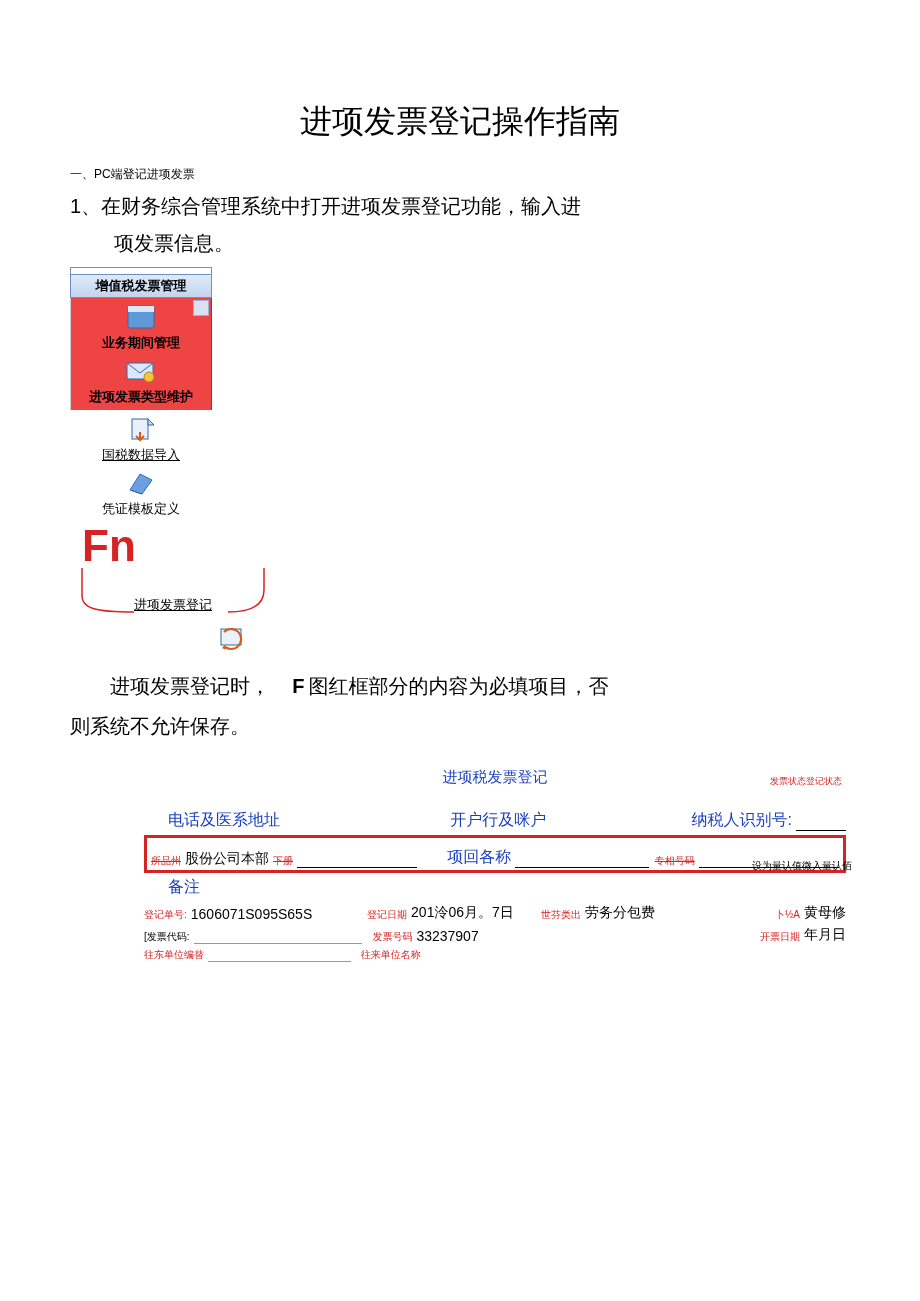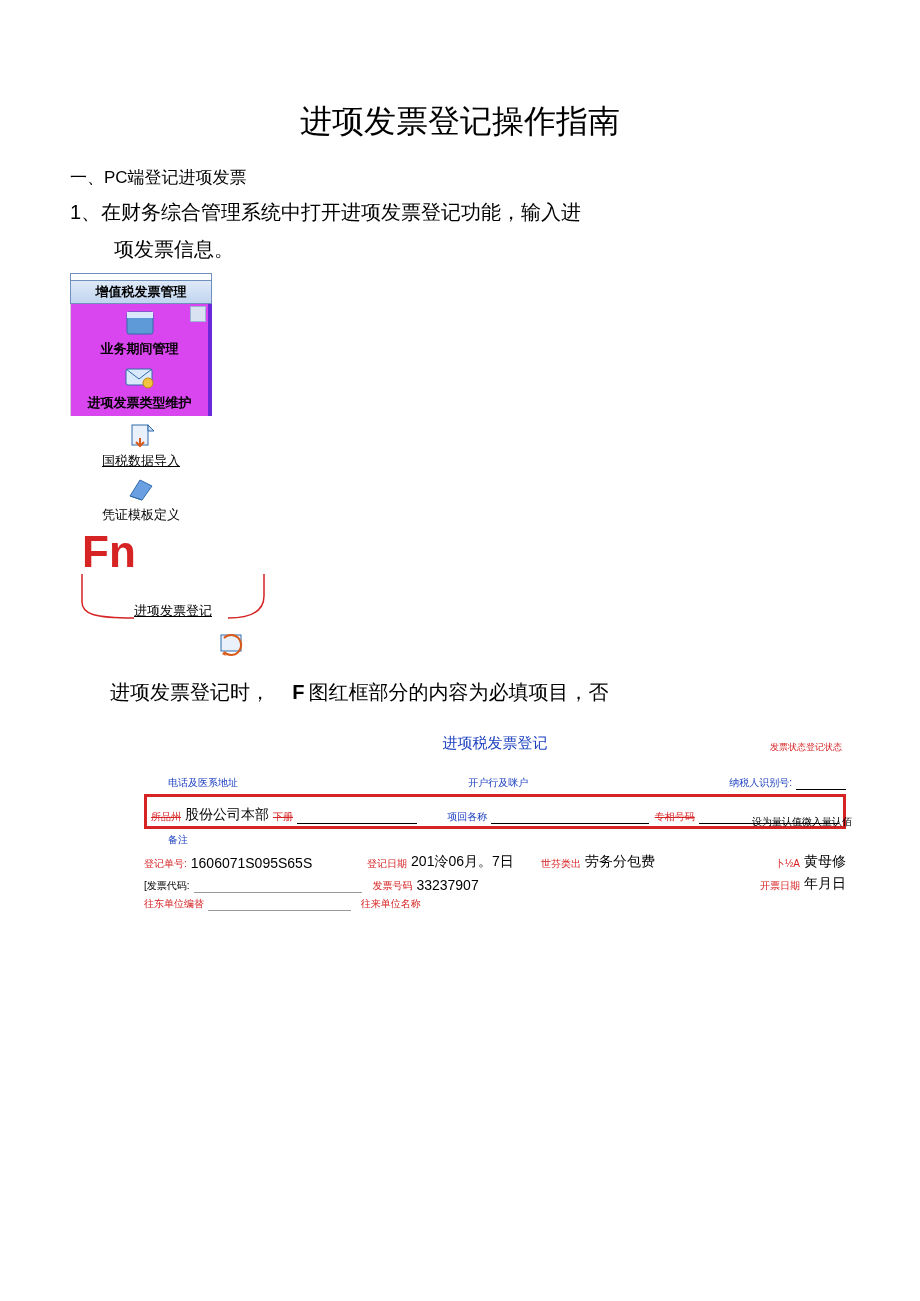--- a/index.html
+++ b/index.html
@@ -13,21 +13,21 @@
     padding: 100px 70px 40px 70px;
     width: 780px;
   }
   .title {
     text-align: center;
     font-size: 32px;
     font-weight: normal;
     margin-bottom: 22px;
   }
   .section-heading {
-    font-size: 17px;
+    font-size: 12px;
     margin: 8px 0 10px 0;
   }
   .step {
     font-size: 20px;
     margin: 8px 0 10px 0;
   }
   .step-cont {
     font-size: 20px;
     margin: 8px 0 10px 44px;
   }
@@ -46,22 +46,22 @@
     background: linear-gradient(#dfeaf8, #c1d5ef);
     border: 1px solid #6f8fbf;
     font-size: 13px;
     font-weight: bold;
     text-align: center;
     padding: 2px 0;
     color: #000;
   }
   .sb-body {
     border-left: 1px solid #cfcfcf;
-    border-right: 4px solid #6d28d9;
-    background: #d946ef;
+    border-right: 1px solid #6d28d9;
+    background: #ef4444;
     padding-bottom: 4px;
     position: relative;
   }
   .sb-scroll {
     position: absolute;
     right: 2px; top: 2px;
     width: 14px; height: 14px;
     background: #d8e2f0;
     border: 1px solid #9db4d4;
   }
@@ -158,21 +158,21 @@
     align-items: flex-end;
     padding: 0 4px 2px 4px;
     gap: 6px;
   }
   .fld {
     display: flex;
     align-items: flex-end;
     gap: 4px;
     flex: 1;
   }
-  .lbl-blue { color: #1a3fbf; font-size: 10px; white-space: nowrap; padding-left: 24px; }
+  .lbl-blue { color: #1a3fbf; font-size: 16px; white-space: nowrap; padding-left: 24px; }
   .lbl-red  { color: #d62324; font-size: 10px; white-space: nowrap; }
   .line {
     flex: 1;
     border-bottom: 1px solid #000;
     height: 10px;
     min-width: 30px;
   }
   .redbox {
     border: 3px solid #d62324;
     padding: 2px 4px;
@@ -261,20 +261,21 @@
   </div>
 
   <svg class="after-icon" viewBox="0 0 32 28">
     <rect x="5" y="5" width="20" height="16" fill="#eaf1fb" stroke="#2f6bab"></rect>
     <path d="M8 22 A10 10 0 1 0 8 8" fill="none" stroke="#d85a1a" stroke-width="2"></path>
     <path d="M6 24 L8 22 L10 26 Z" fill="#d85a1a"></path>
   </svg>
 
   <div class="para">
     <span>进项发票登记时，</span>&nbsp;&nbsp;&nbsp;&nbsp;<span class="bigF">F</span><span>图红框部分的内容为必填项目，否</span><br>
+    <span style="display:inline-block;text-indent:0">则系统不允许保存。</span>
   </div>
 
   <div class="form-wrap">
     <div class="form-title">进项税发票登记</div>
     <div class="form-status">发票状态登记状态</div>
     <div class="clear"></div>
 
     <div class="row">
       <div class="fld" style="flex:1.2">
         <span class="lbl-blue">电话及医系地址</span>

